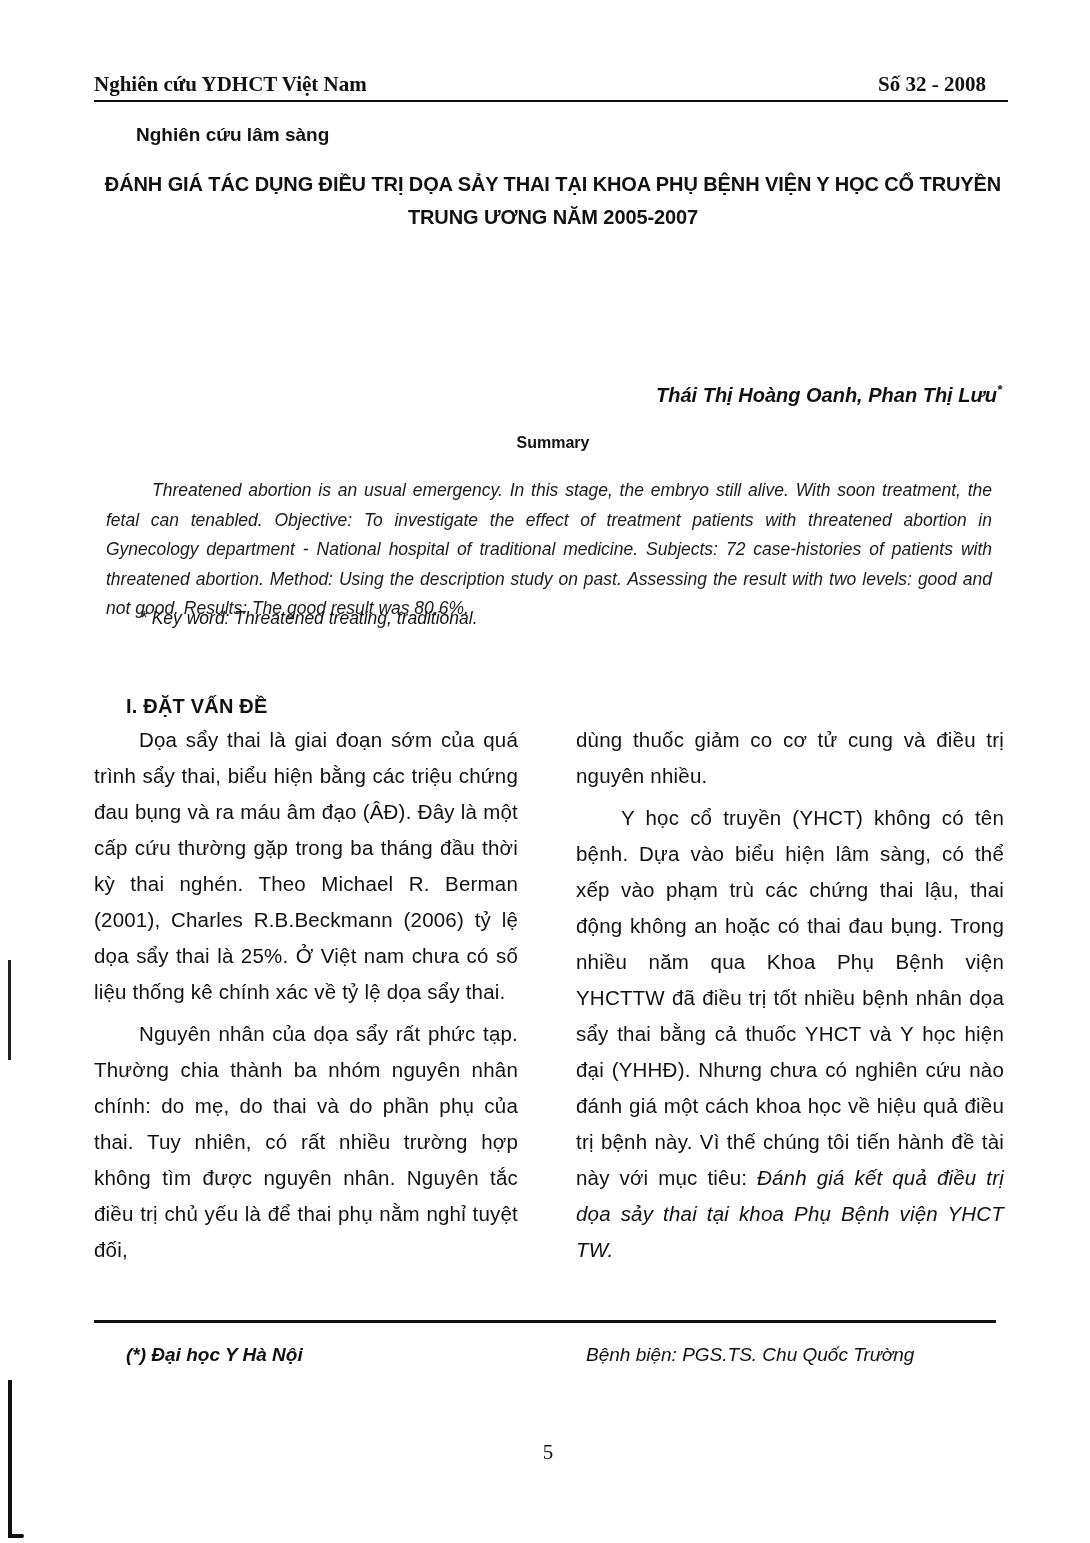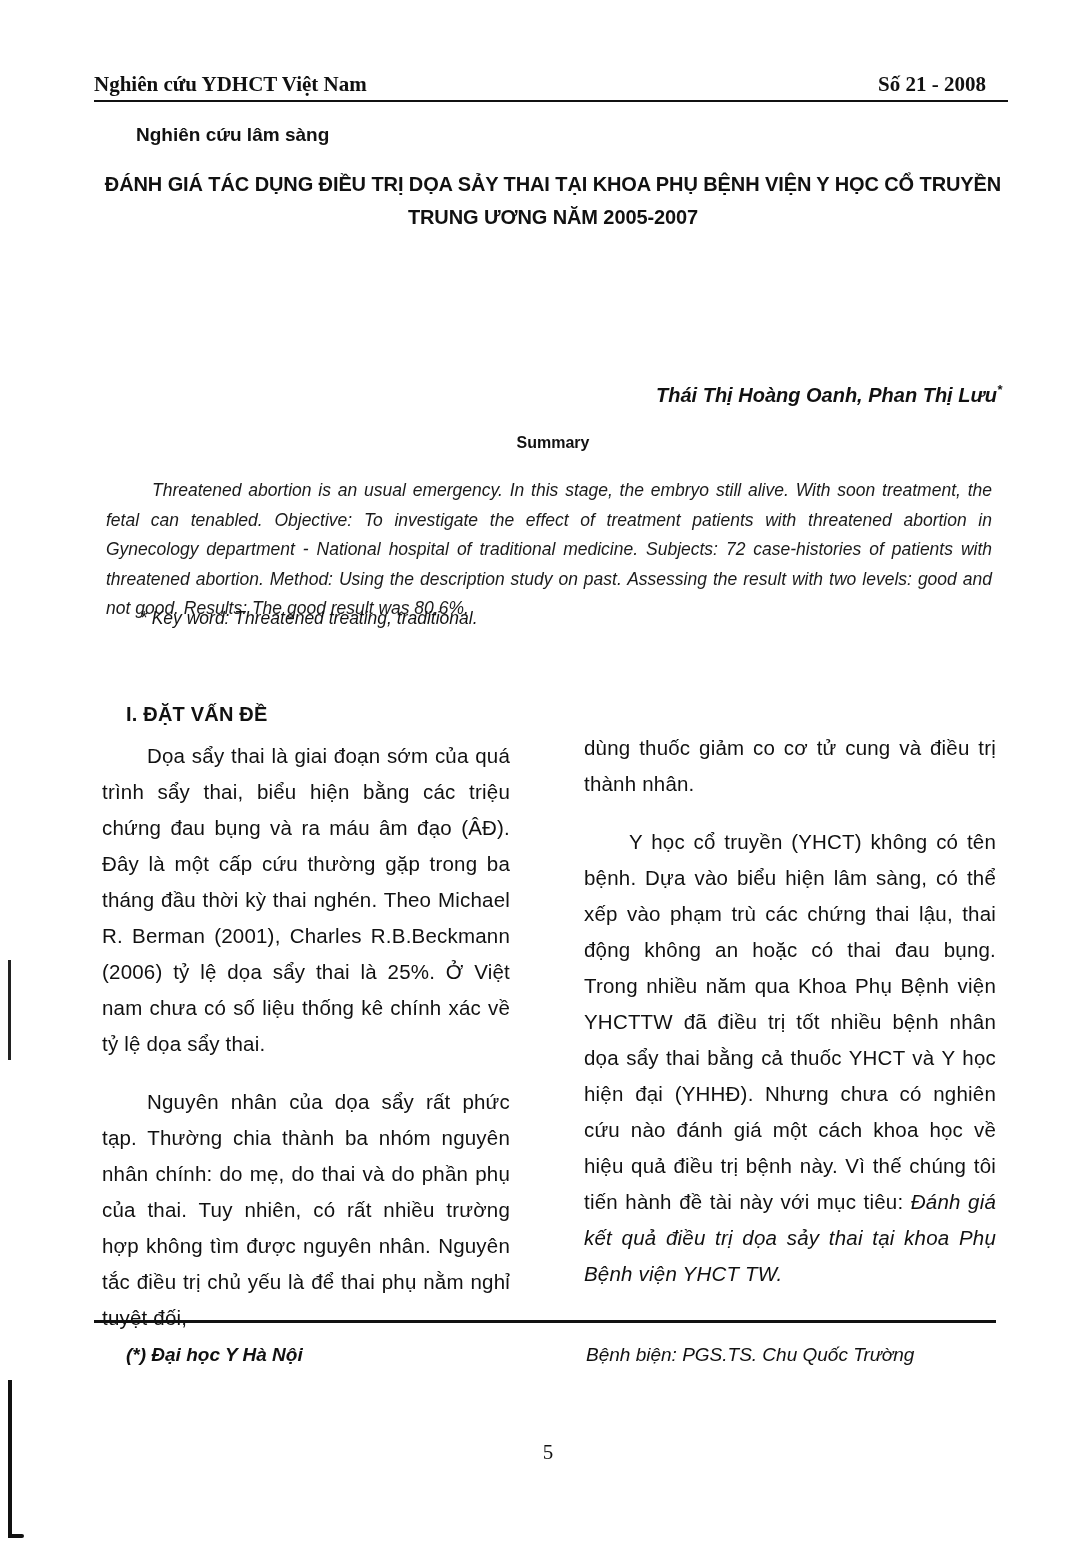--- a/index.html
+++ b/index.html
@@ -50,21 +50,21 @@
     .keywords {
       position: absolute; left: 132px; top: 608px;
       font-style: italic; font-size: 17.5px;
     }
 
     
     .col {
       position: absolute; font-size: 20.5px; line-height: 36px; text-align: justify;
       letter-spacing: 0.2px;
     }
-    .col p { margin: 8px; }
+    .col p { margin: 0; }
     .col .indent { text-indent: 45px; }
     .col-left { left: 86px; top: 690px; width: 424px; }
     .col-right { left: 568px; top: 722px; width: 428px; }
     .section-heading { font-weight: bold; font-size: 20px; line-height: 32px; margin-left: 32px !important; text-indent: 0 !important; }
     .gap { height: 6px; }
     .italic { font-style: italic; }
 
     .footer-rule {
       position: absolute; left: 86px; top: 1320px; width: 902px; height: 0;
       border-top: 3px solid #111;
@@ -94,21 +94,21 @@
       background: #222;
     }
   </style>
 </head>
 <body>
 
 <div class="page">
 
   <div class="running-header">
     <span class="journal">Nghiên cứu YDHCT Việt Nam</span>
-    <span class="issue">Số 21 - 2008</span>
+    <span class="issue">Số 32 - 2008</span>
   </div>
 
   <div class="section-label">Nghiên cứu lâm sàng</div>
 
   <div class="title-vi">ĐÁNH GIÁ TÁC DỤNG ĐIỀU TRỊ DỌA SẢY THAI TẠI KHOA PHỤ BỆNH VIỆN Y HỌC CỔ TRUYỀN TRUNG ƯƠNG NĂM 2005-2007</div>
 
 
   <div class="authors">
     <span>Thái Thị Hoàng Oanh, Phan Thị Lưu</span><sup>*</sup>
   </div>
@@ -122,21 +122,21 @@
   <div class="keywords">* Key word: Threatened treating, traditional.</div>
 
   <div class="col col-left">
     <p class="section-heading">I. ĐẶT VẤN ĐỀ</p>
     <p class="indent">Dọa sẩy thai là giai đoạn sớm của quá trình sẩy thai, biểu hiện bằng các triệu chứng đau bụng và ra máu âm đạo (ÂĐ). Đây là một cấp cứu thường gặp trong ba tháng đầu thời kỳ thai nghén. Theo Michael R. Berman (2001), Charles R.B.Beckmann (2006) tỷ lệ dọa sẩy thai là 25%. Ở Việt nam chưa có số liệu thống kê chính xác về tỷ lệ dọa sẩy thai.</p>
     <div class="gap"></div>
     <p class="indent">Nguyên nhân của dọa sẩy rất phức tạp. Thường chia thành ba nhóm nguyên nhân chính: do mẹ, do thai và do phần phụ của thai. Tuy nhiên, có rất nhiều trường hợp không tìm được nguyên nhân. Nguyên tắc điều trị chủ yếu là để thai phụ nằm nghỉ tuyệt đối,</p>
   </div>
 
   <div class="col col-right">
-    <p>dùng thuốc giảm co cơ tử cung và điều trị thành nhân.</p>
+    <p>dùng thuốc giảm co cơ tử cung và điều trị nguyên nhiều.</p>
     <div class="gap"></div>
     <p class="indent"><span>Y học cổ truyền (YHCT) không có tên bệnh. Dựa vào biểu hiện lâm sàng, có thể xếp vào phạm trù các chứng thai lậu, thai động không an hoặc có thai đau bụng. Trong nhiều năm qua Khoa Phụ Bệnh viện YHCTTW đã điều trị tốt nhiều bệnh nhân dọa sẩy thai bằng cả thuốc YHCT và Y học hiện đại (YHHĐ). Nhưng chưa có nghiên cứu nào đánh giá một cách khoa học về hiệu quả điều trị bệnh này. Vì thế chúng tôi tiến hành đề tài này với mục tiêu: </span><span class="italic">Đánh giá kết quả điều trị dọa sảy thai tại khoa Phụ Bệnh viện YHCT TW.</span></p>
   </div>
 
   <div class="footer-rule"></div>
   <div class="affiliation">(*) Đại học Y Hà Nội</div>
   <div class="reviewer">Bệnh biện: PGS.TS. Chu Quốc Trường</div>
 
   <div class="page-number">5</div>
 

